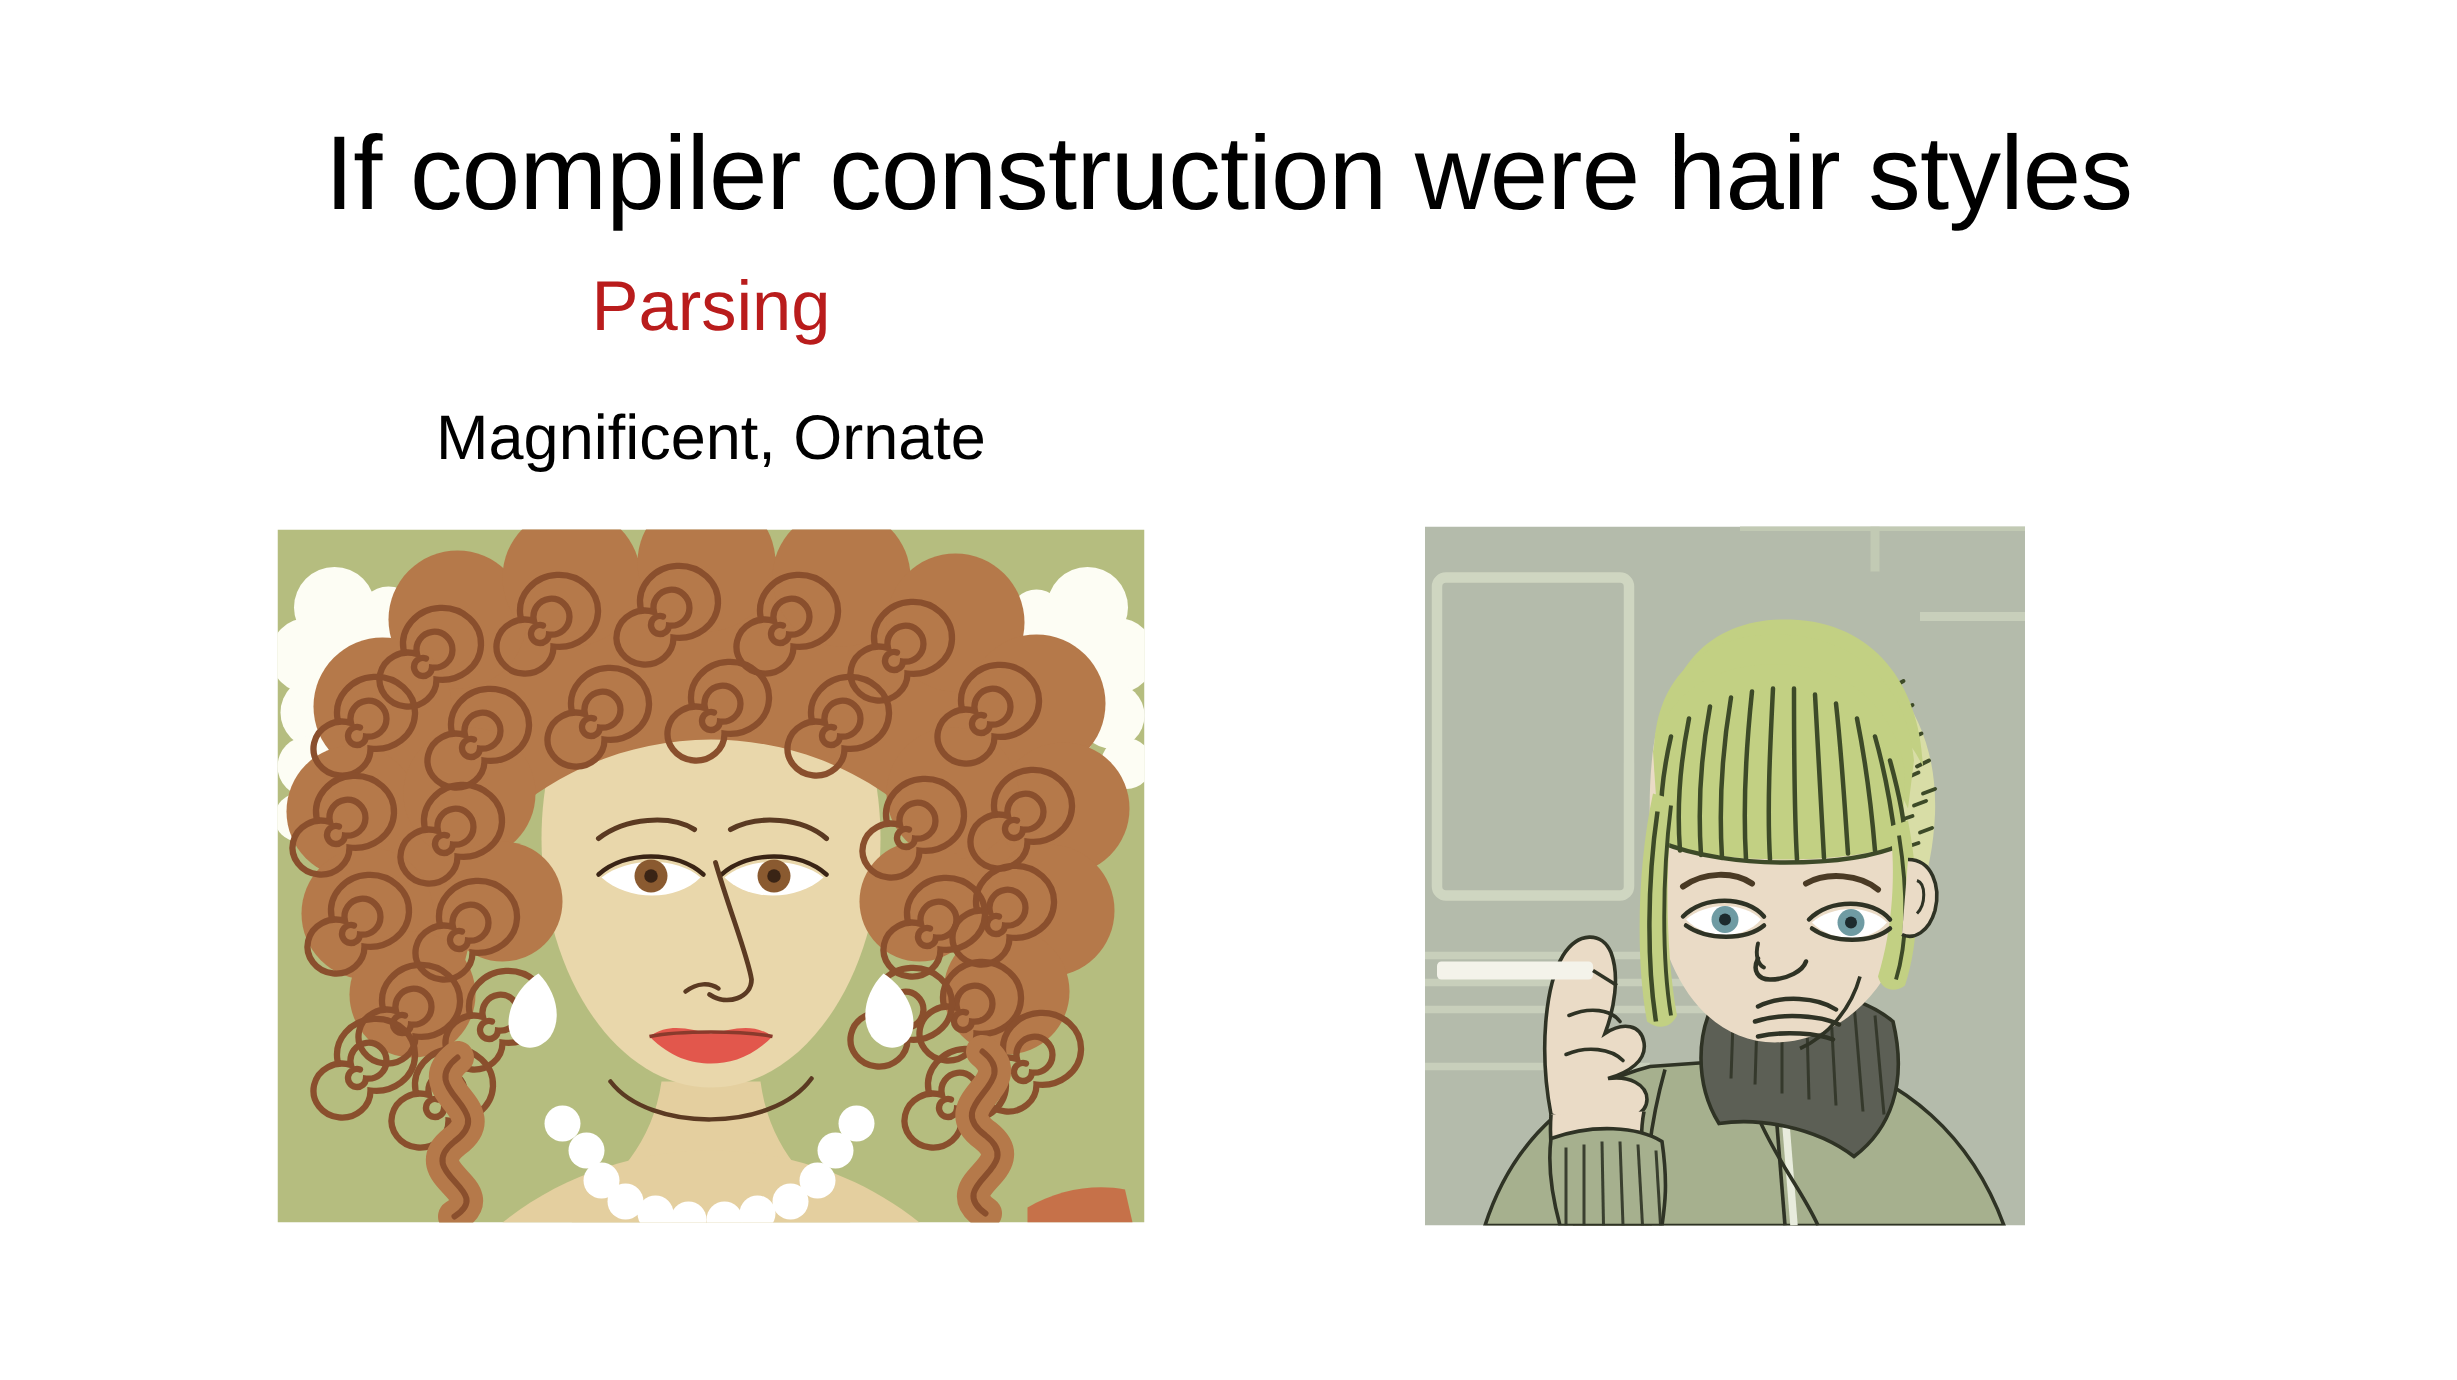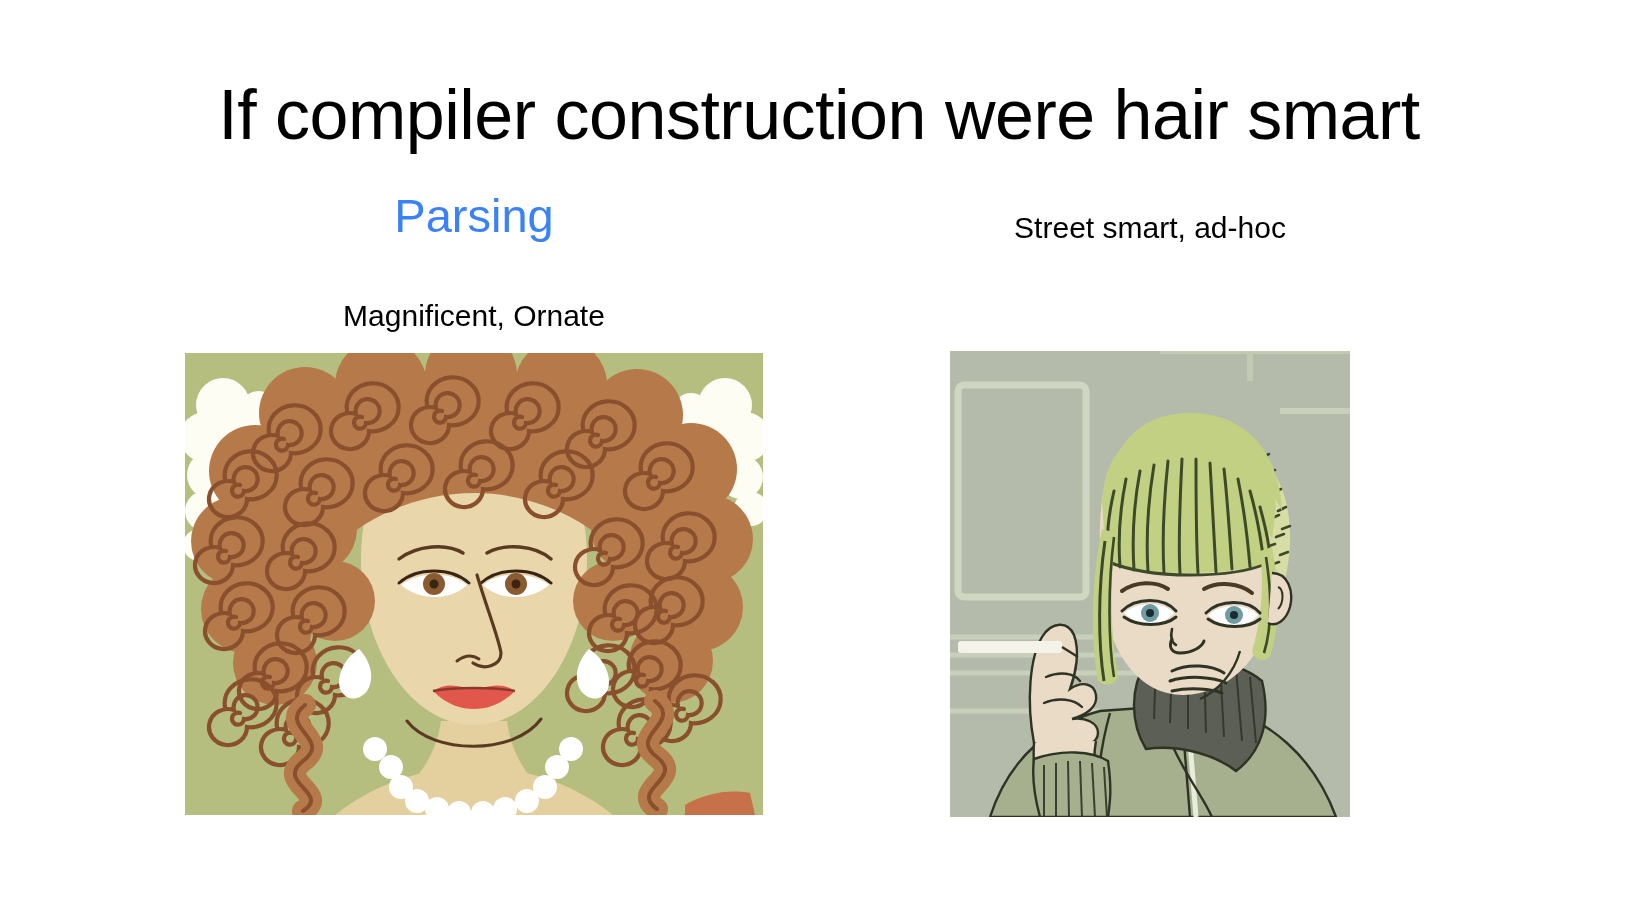--- a/index.html
+++ b/index.html
@@ -46,27 +46,27 @@
     width: 640px;
   }
   .col-left  { left: 154px; }
   .col-right { left: 830px; }
 
   .col-heading {
     text-align: center;
     font-size: 47px;
     line-height: 60px;
     font-weight: 400;
-    color: #3b82f6;
-    margin: 12px;
+    color: #b91c1c;
+    margin: 0;
     padding-top: 4px;
   }
   .col-subheading {
     text-align: center;
-    font-size: 30px;
+    font-size: 42px;
     line-height: 40px;
     font-weight: 400;
     color: #000000;
     margin: 0;
     padding-top: 38px;
   }
   .figure-wrap {
     position: absolute;
     top: 0;
     left: 0;
@@ -81,21 +81,21 @@
     box-shadow: none;
   }
   .fig-img-left  { width: 578px; height: 462px; }
   .fig-img-right { width: 400px; height: 466px; }
 </style>
 </head>
 <body>
 
 <div class="slide">
 
-  <h1 class="slide-title">If compiler construction were hair smart</h1>
+  <h1 class="slide-title">If compiler construction were hair styles</h1>
 
   <div class="columns">
 
     <div class="col col-left">
 
       <h2 class="col-heading">Parsing</h2>
 
       <p class="col-subheading">Magnificent, Ornate</p>
 
       <div class="figure-wrap fig-left">
@@ -256,21 +256,20 @@
                 <circle cx="386" cy="396" r="12"></circle>
             </g>
           </g>
         </svg>
       </div>
     </div>
 
     <div class="col col-right">
 
 
-      <p class="col-subheading">Street smart, ad-hoc</p>
 
       <div class="figure-wrap fig-right">
         <svg class="figure fig-img-right" viewBox="0 0 400 466">
           <defs>
             <clipPath id="clipR">
                 <rect x="0" y="0" width="400" height="466"></rect>
               </clipPath>
           </defs>
 
           <g clip-path="url(#clipR)">

